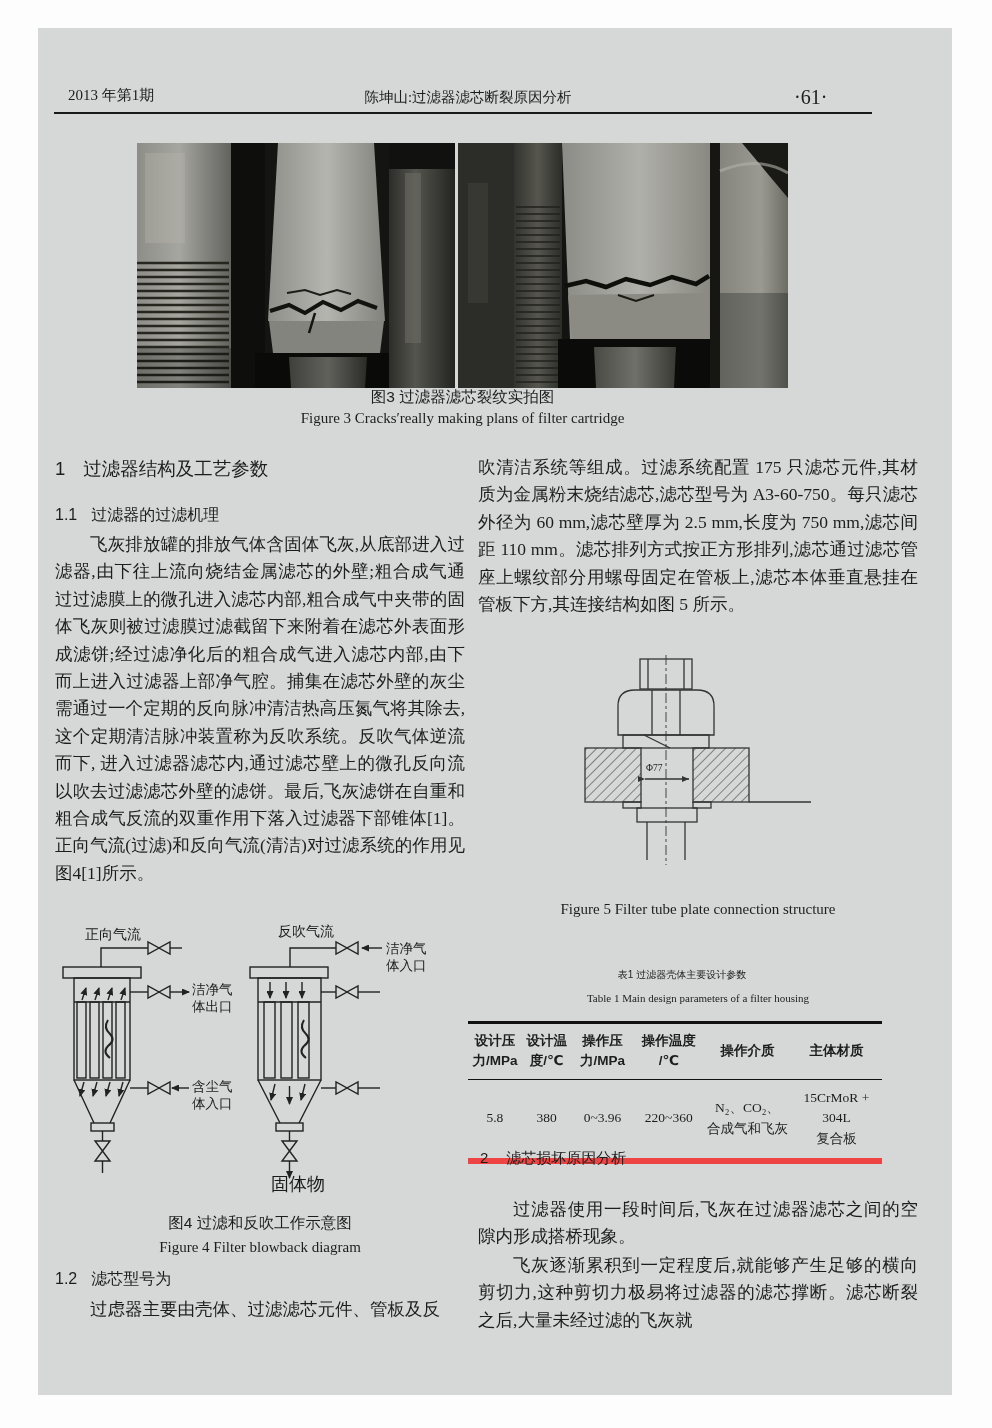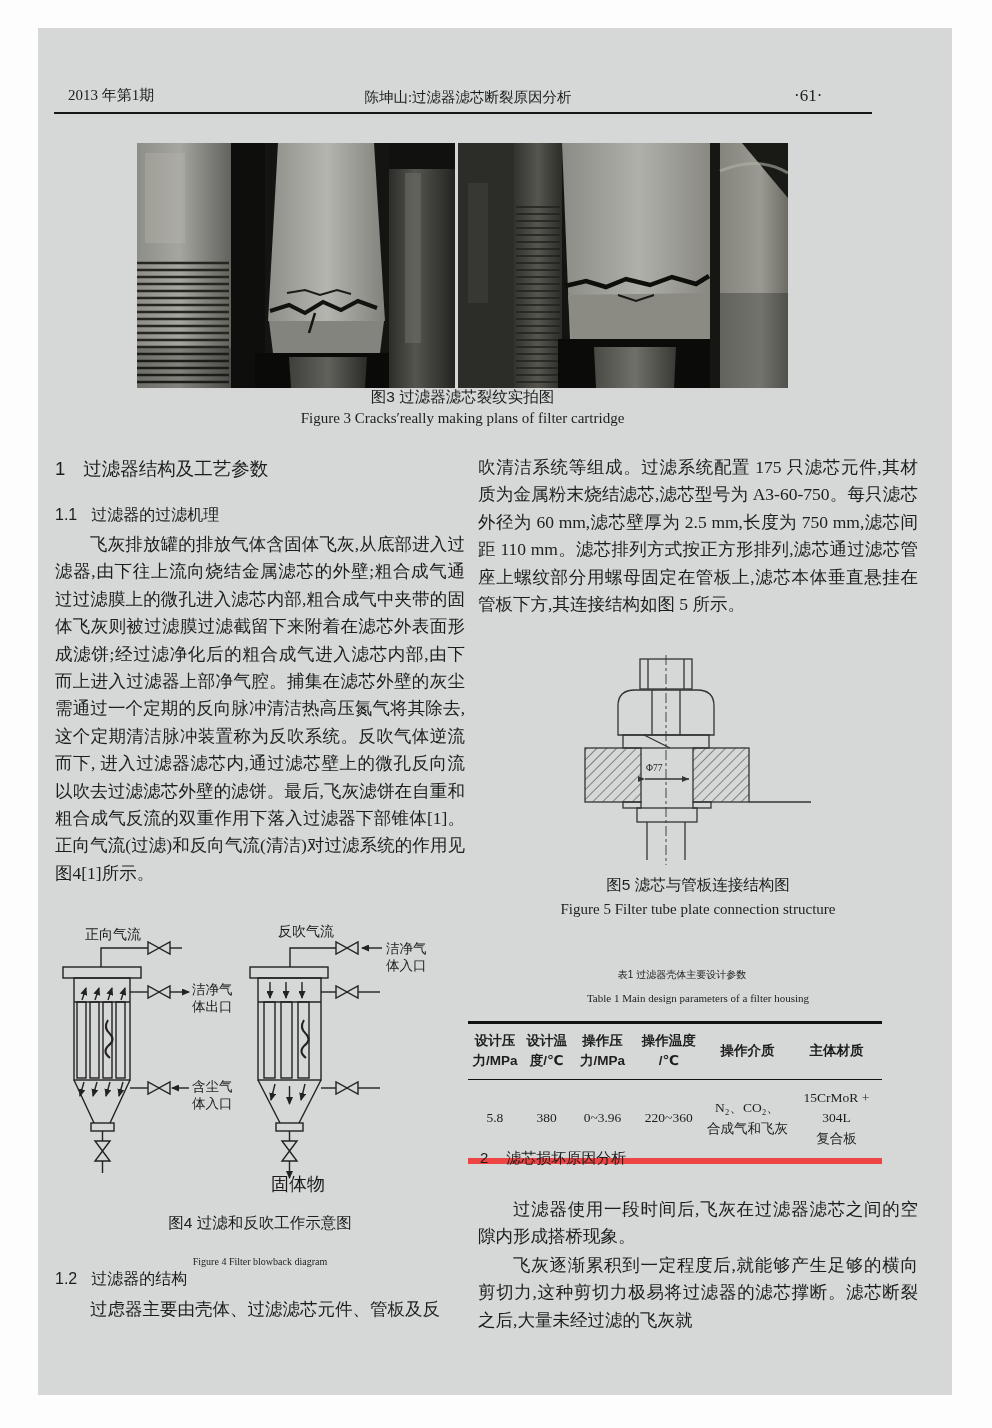--- a/index.html
+++ b/index.html
@@ -25,21 +25,21 @@
          line-height:1.55;white-space:pre-line;}
   svg{display:block;}
 </style>
 </head>
 <body>
 
 <div class="scan">
 
   <div class="abs serif" style="left:30px;top:58px;font-size:15px;">2013 年第1期</div>
   <div class="abs serif center" style="left:0;top:60px;width:860px;font-size:14.5px;">陈坤山:过滤器滤芯断裂原因分析</div>
-  <div class="abs serif" style="left:756px;top:58px;font-size:17px;">·61·</div>
+  <div class="abs serif" style="left:756px;top:58px;font-size:20px;">·61·</div>
   <div class="abs hrule" style="left:16px;top:84px;width:818px;"></div>
 
   <div class="abs" style="left:99px;top:115px;">
     <svg width="318" height="245" viewBox="0 0 318 245">
       <defs>
         <linearGradient id="pl1" x1="0" y1="0" x2="1" y2="0">
           <stop offset="0" stop-color="#8e8e88"></stop>
             <stop offset="0.45" stop-color="#a6a6a0"></stop>
             <stop offset="1" stop-color="#62625e"></stop>
         </linearGradient>
@@ -219,24 +219,24 @@
   <div class="abs hei figlabel" style="left:240px;top:895px;font-size:14px;">反吹气流</div>
   <div class="abs hei figlabel ml" style="left:154px;top:953px;">洁净气
 体出口</div>
   <div class="abs hei figlabel ml" style="left:154px;top:1050px;">含尘气
 体入口</div>
   <div class="abs hei figlabel ml" style="left:348px;top:912px;">洁净气
 体入口</div>
   <div class="abs hei figlabel" style="left:233px;top:1148px;font-size:18px;">固体物</div>
 
   <div class="abs hei b center" style="left:17px;top:1185px;width:410px;font-size:15.5px;">图4  过滤和反吹工作示意图</div>
-  <div class="abs serif b center" style="left:17px;top:1211px;width:410px;font-size:10px;margin-top:17px;">Figure 4  Filter blowback diagram</div>
+  <div class="abs serif b center" style="left:17px;top:1211px;width:410px;font-size:15px;">Figure 4  Filter blowback diagram</div>
 
   <div class="abs hei b" style="left:17px;top:1241px;font-size:16px;">
-    <span style="margin-right:14px;">1.2</span><span>过滤器的结构</span>
+    <span style="margin-right:14px;">1.2</span><span>滤芯型号为</span>
   </div>
   <p class="abs para" style="left:17px;top:1268px;width:410px;">过虑器主要由壳体、过滤滤芯元件、管板及反</p>
 
   <p class="abs para noindent" style="left:440px;top:426px;width:440px;">吹清洁系统等组成。过滤系统配置 175 只滤芯元件,其材质为金属粉末烧结滤芯,滤芯型号为 A3-60-750。每只滤芯外径为 60 mm,滤芯壁厚为 2.5 mm,长度为 750 mm,滤芯间距 110 mm。滤芯排列方式按正方形排列,滤芯通过滤芯管座上螺纹部分用螺母固定在管板上,滤芯本体垂直悬挂在管板下方,其连接结构如图 5 所示。</p>
 
   <div class="abs" style="left:495px;top:625px;">
     <svg width="280" height="215" viewBox="0 0 280 215">
       <defs>
         <pattern id="hatch5" width="7" height="7" patternUnits="userSpaceOnUse" patternTransform="rotate(45)">
           <line x1="0" y1="0" x2="0" y2="7" stroke="#444" stroke-width="1.2"></line>
@@ -272,21 +272,20 @@
           <rect x="160" y="149" width="18" height="6"></rect>
           <rect x="104" y="155" width="60" height="14"></rect>
           <line x1="114" y1="169" x2="114" y2="207"></line>
           <line x1="152" y1="169" x2="152" y2="207"></line>
         </g>
       </g>
     </svg>
   </div>
   <div class="abs serif" style="left:608px;top:735px;font-size:9.5px;">Φ77</div>
 
-  <div class="abs hei b center" style="left:440px;top:847px;width:440px;font-size:15.5px;">图5  滤芯与管板连接结构图</div>
   <div class="abs serif b center" style="left:440px;top:873px;width:440px;font-size:15px;">Figure 5  Filter tube plate connection structure</div>
 
 
   <div class="abs hei b center" style="left:424px;top:940px;width:440px;font-size:10px;">表1  过滤器壳体主要设计参数</div>
   <div class="abs serif b center" style="left:440px;top:964px;width:440px;font-size:11px;">Table 1  Main design parameters of a filter housing</div>
 
   <table class="t1 abs serif" style="left:430px;top:993px;">
     <colgroup>
       <col style="width:13%">
         <col style="width:12%">

